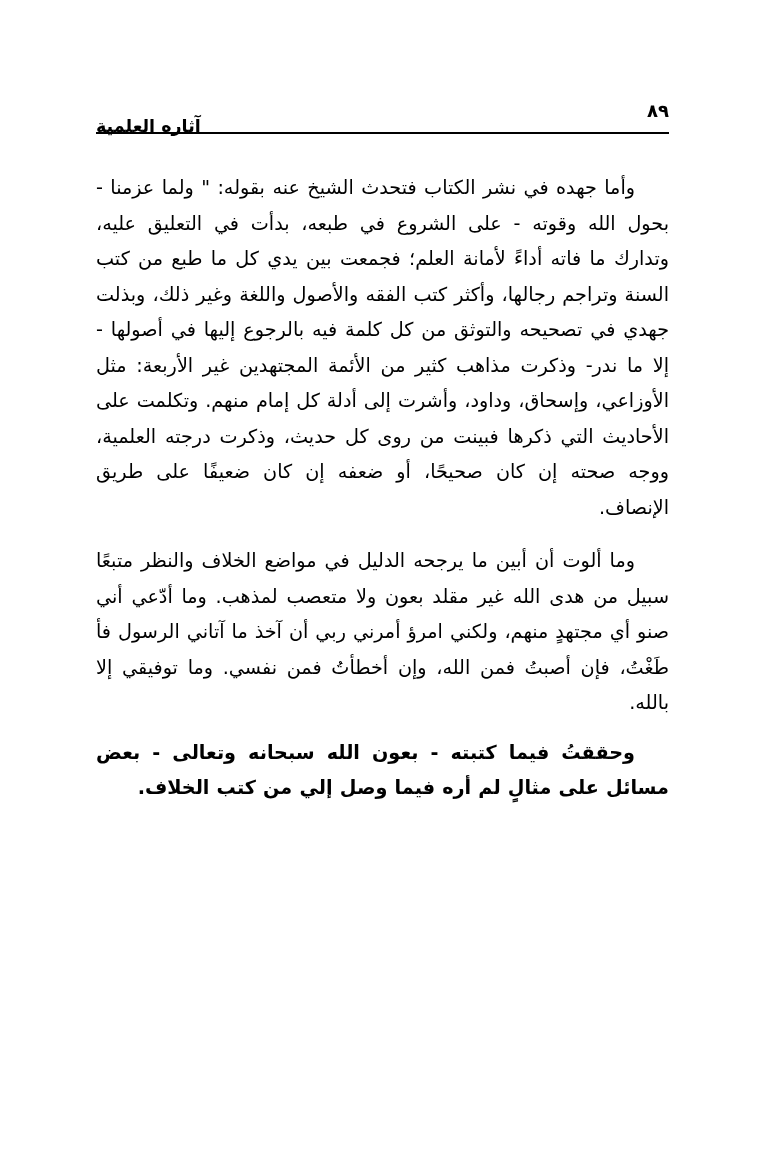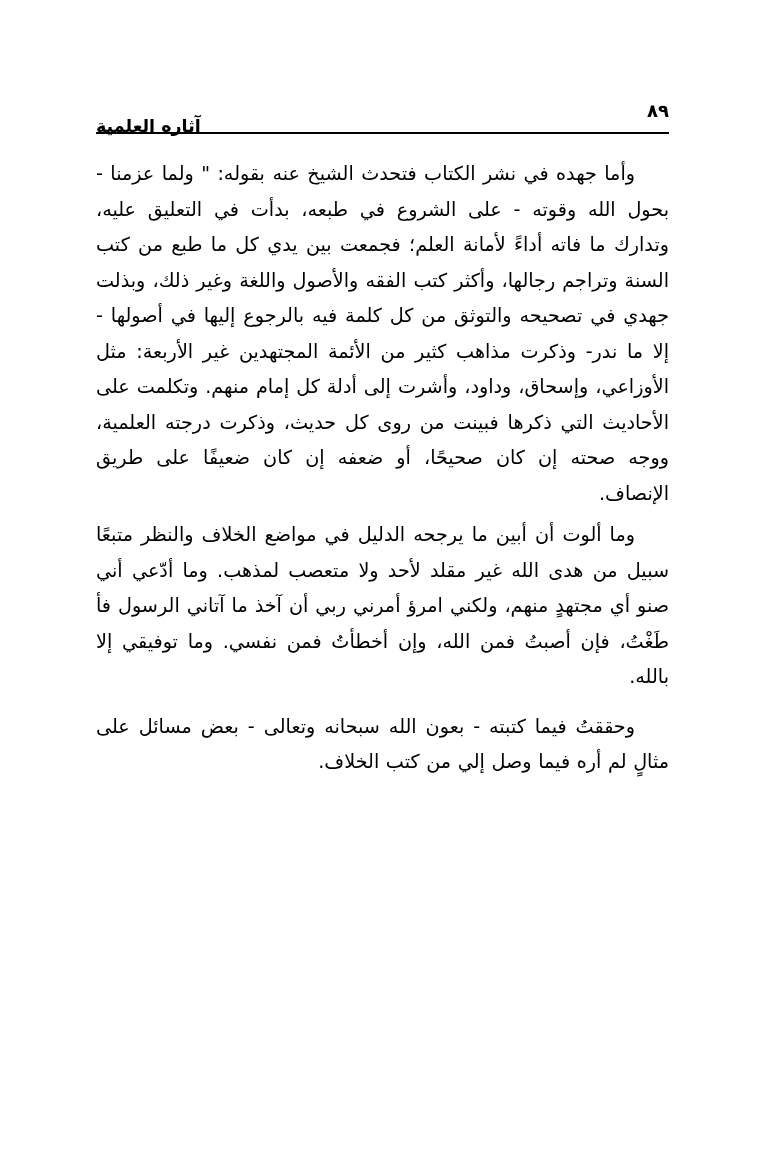--- a/index.html
+++ b/index.html
@@ -59,46 +59,47 @@
   .body-text {
     position: absolute;
     top: 152px;
     right: 96px;
     left: 96px;
     direction: rtl;
     text-align: justify;
     text-justify: inter-word;
   }
   .para {
-    margin: 4px 0 6px 0;
+    margin: 18px 0 6px 0;
     font-size: 19.2px;
     line-height: 35.5px;
     text-align: justify;
     text-align-last: right;
     direction: rtl;
     word-spacing: 0.5px;
   }
   .para.indent {
     text-indent: 34px;
   }
   .para.gap {
     margin-top: 14px;
+    font-weight: bold;
   }
 </style>
 </head>
 <body>
 
 <div class="page">
 
   <div class="header">
     <span class="header-pageno">٨٩</span>
     <span class="header-title">آثاره العلمية</span>
   </div>
 
   <div class="rule"></div>
 
   <div class="body-text">
     <p class="para indent">وأما جهده في نشر الكتاب فتحدث الشيخ عنه بقوله: " ولما عزمنا - بحول الله وقوته - على الشروع في طبعه، بدأت في التعليق عليه، وتدارك ما فاته أداءً لأمانة العلم؛ فجمعت بين يدي كل ما طبع من كتب السنة وتراجم رجالها، وأكثر كتب الفقه والأصول واللغة وغير ذلك، وبذلت جهدي في تصحيحه والتوثق من كل كلمة فيه بالرجوع إليها في أصولها - إلا ما ندر- وذكرت مذاهب كثير من الأئمة المجتهدين غير الأربعة: مثل الأوزاعي، وإسحاق، وداود، وأشرت إلى أدلة كل إمام منهم. وتكلمت على الأحاديث التي ذكرها فبينت من روى كل حديث، وذكرت درجته العلمية، ووجه صحته إن كان صحيحًا، أو ضعفه إن كان ضعيفًا على طريق الإنصاف.</p>
-    <p class="para indent">وما ألوت أن أبين ما يرجحه الدليل في مواضع الخلاف والنظر متبعًا سبيل من هدى الله غير مقلد لأحد ولا متعصب لمذهب. وما أدّعي أني صنو أي مجتهدٍ منهم، ولكني امرؤ أمرني ربي أن آخذ ما آتاني الرسول فأ طَغْتُ، فإن أصبتُ فمن الله، وإن أخطأتُ فمن نفسي. وما توفيقي إلا بالله.</p>
+    <p class="para indent">وما ألوت أن أبين ما يرجحه الدليل في مواضع الخلاف والنظر متبعًا سبيل من هدى الله غير مقلد بعون ولا متعصب لمذهب. وما أدّعي أني صنو أي مجتهدٍ منهم، ولكني امرؤ أمرني ربي أن آخذ ما آتاني الرسول فأ طَغْتُ، فإن أصبتُ فمن الله، وإن أخطأتُ فمن نفسي. وما توفيقي إلا بالله.</p>
     <p class="para indent gap">وحققتُ فيما كتبته - بعون الله سبحانه وتعالى - بعض مسائل على مثالٍ لم أره فيما وصل إلي من كتب الخلاف.</p>
   </div>
 
 </div>
 
 </body></html>

